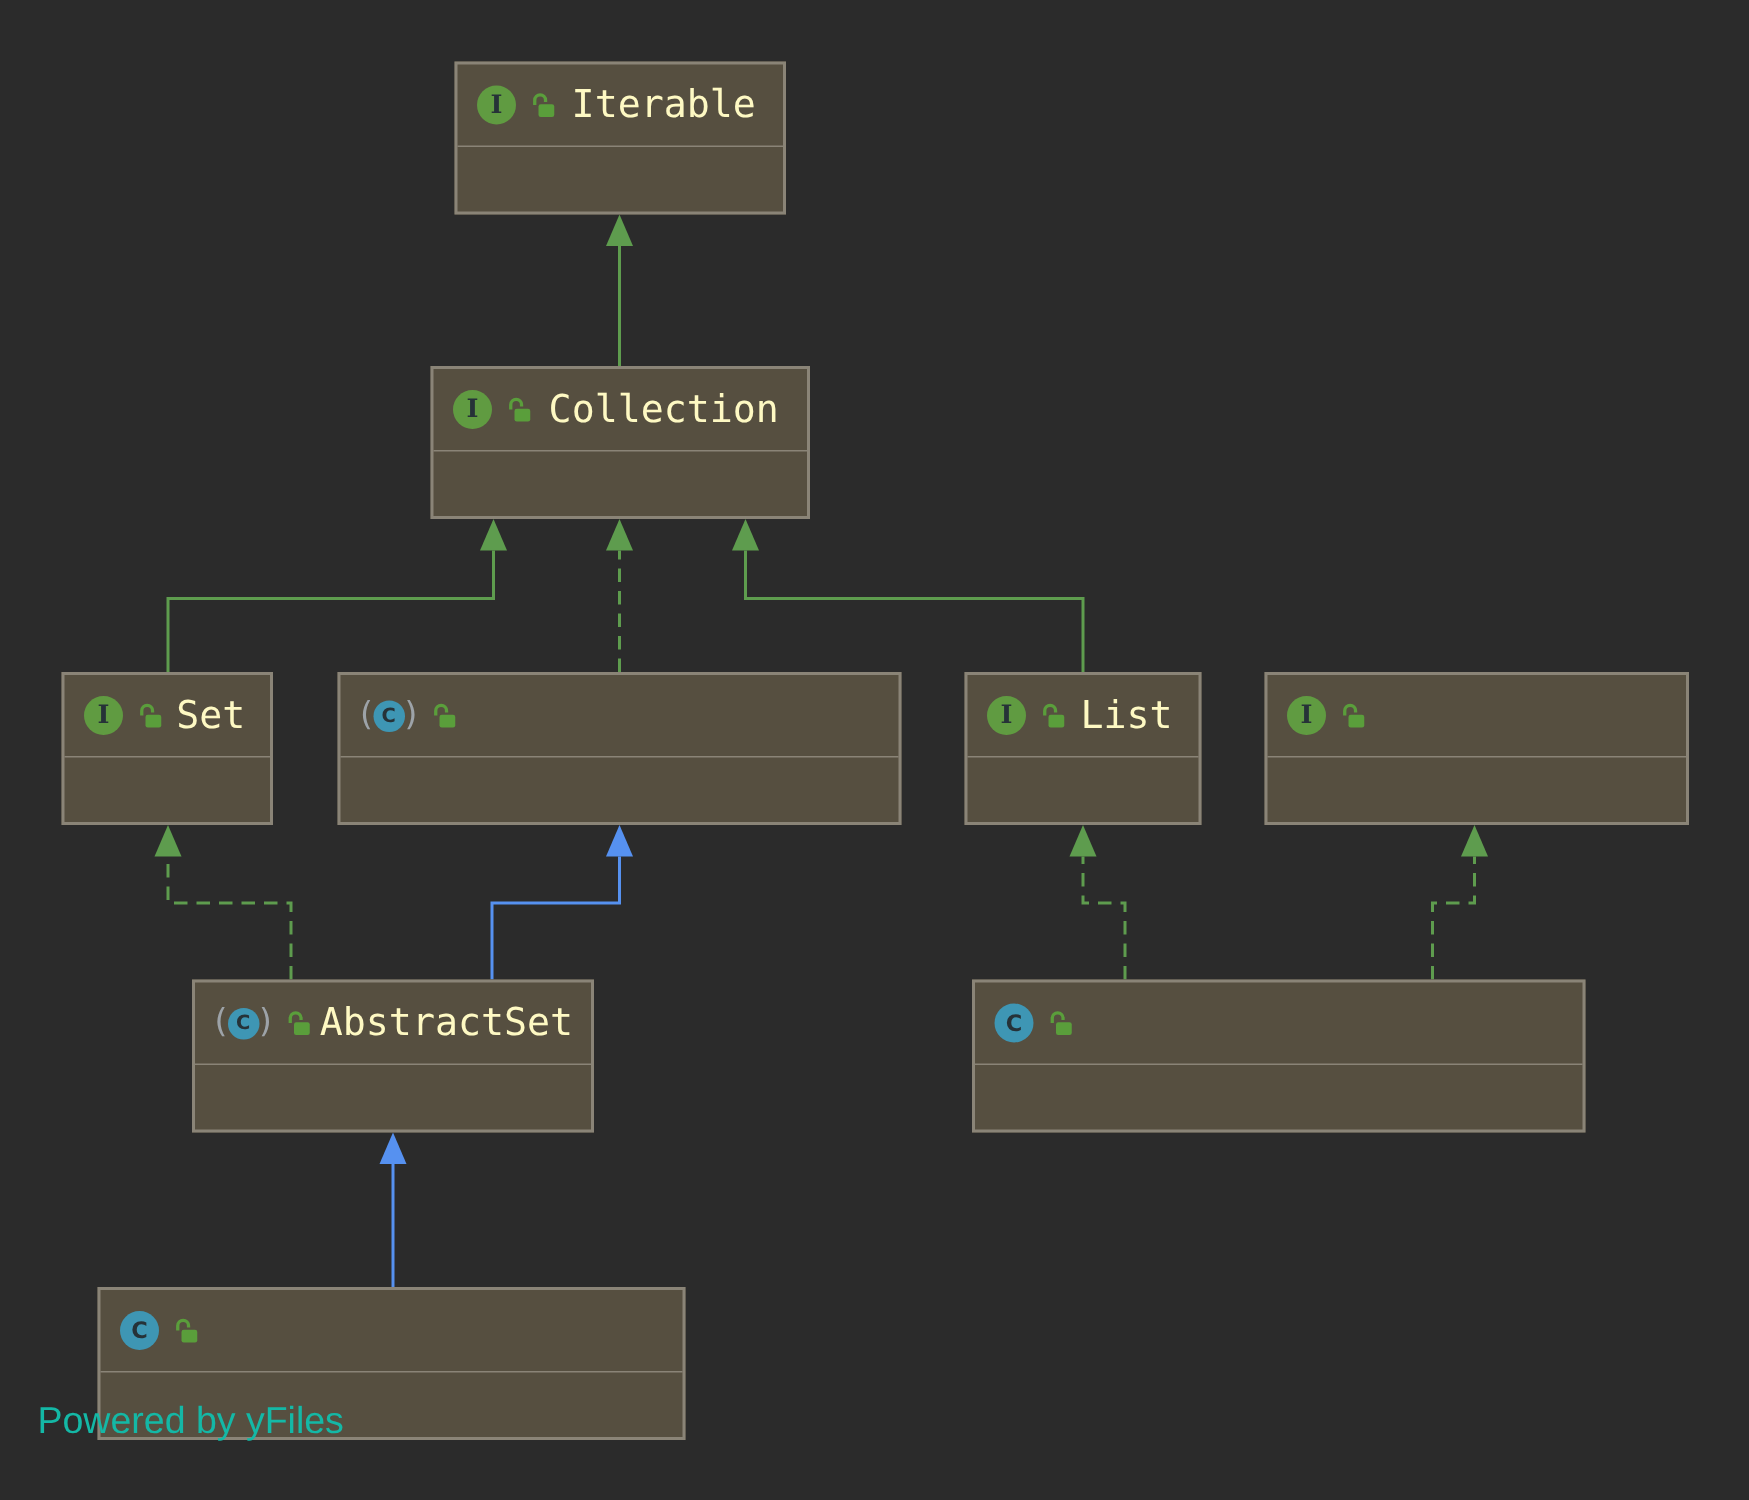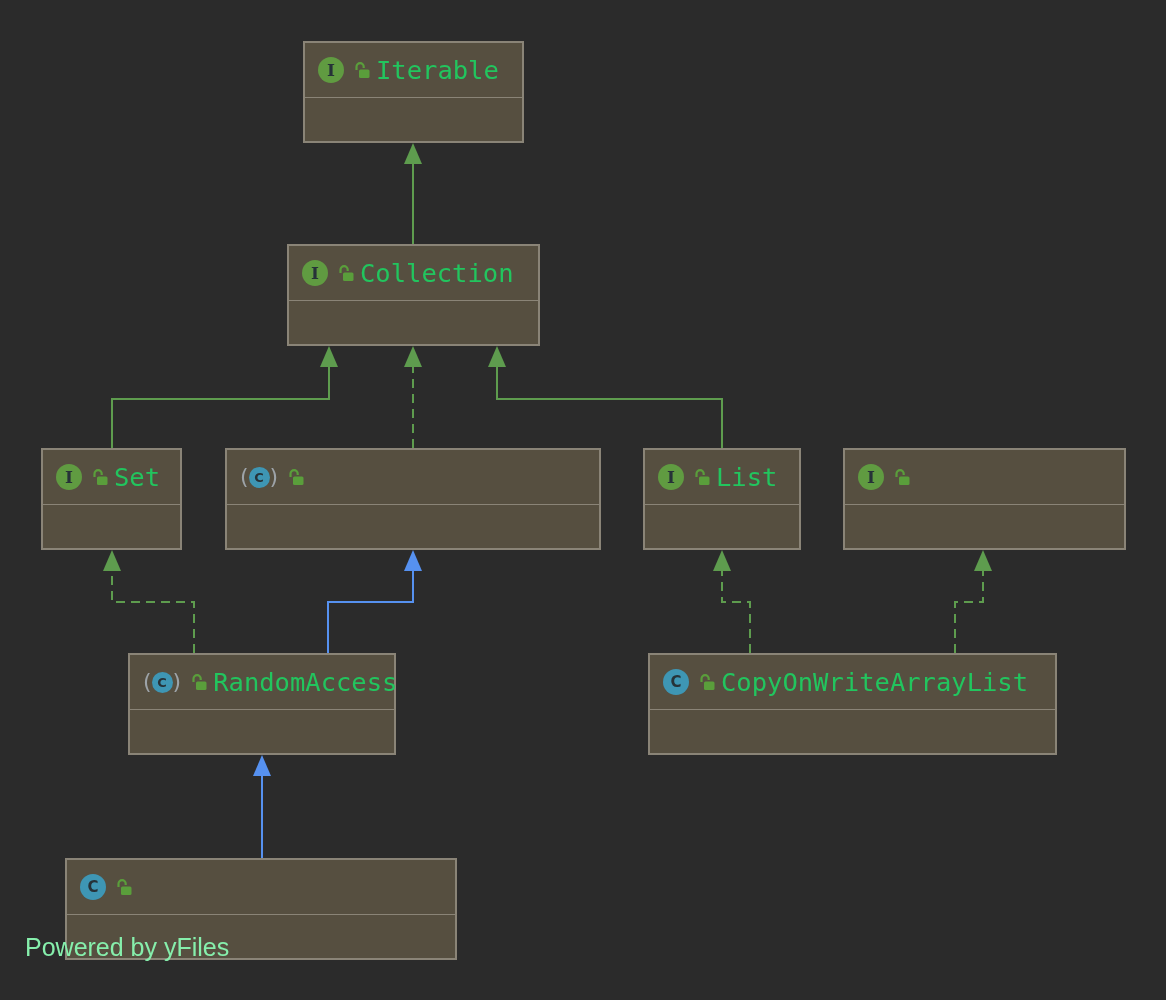--- a/index.html
+++ b/index.html
@@ -38,38 +38,39 @@
   .abstract-badge{
     display:flex;align-items:center;flex:none;
     color:#9da3a8;
     font-family:"DejaVu Sans","Liberation Sans",sans-serif;
     font-size:22px;font-weight:normal;
   }
   .abstract-badge .paren{line-height:26px;}
   .lock{margin-left:9px;flex:none;display:flex;align-items:center;}
   .node-title{
     flex:1;
-    color:#22c55e;
+    text-align:center;
+    color:#fef9c3;
     font-size:25.5px;
     white-space:nowrap;
     padding-left:4px;
   }
   
   .n0{left:303px;top:41px;width:221px;}
   .n1{left:287px;top:244px;width:253px;}
   .n2{left:41px;top:448px;width:141px;}
   .n3{left:225px;top:448px;width:376px;}
   .n4{left:643px;top:448px;width:158px;}
   .n5{left:843px;top:448px;width:283px;}
   .n6{left:128px;top:653px;width:268px;}
   .n7{left:648px;top:653px;width:409px;}
   .n8{left:65px;top:858px;width:392px;}
   #footer-text{
     position:absolute;left:25px;top:933px;
-    color:#86efac;
+    color:#14b8a6;
     font-family:"Liberation Sans","DejaVu Sans",sans-serif;
     font-size:25px;
   }
 </style>
 </head>
 <body>
 
 <div id="canvas">
 
   <svg id="edges" viewBox="0 0 1166 1000">
@@ -212,35 +213,34 @@
         <span class="paren">(</span>
         <span class="badge cls small">C</span>
         <span class="paren">)</span>
       </span>
       <span class="lock">
         <svg width="19" height="19" viewBox="0 0 19 19">
             <path d="M3.5 9 V5.8 a3.6 3.6 0 0 1 7.2 0 V7" fill="none" stroke="#5a9e3b" stroke-width="2.2"></path>
             <rect x="6" y="8.5" width="10.5" height="8.5" rx="1.5" fill="#5a9e3b"></rect>
           </svg>
       </span>
-      <span class="node-title">RandomAccess</span>
+      <span class="node-title">AbstractSet</span>
     </div>
     <div class="node-body"></div>
   </div>
 
   <div class="node n7">
     <div class="node-header">
       <span class="badge cls">C</span>
       <span class="lock">
         <svg width="19" height="19" viewBox="0 0 19 19">
             <path d="M3.5 9 V5.8 a3.6 3.6 0 0 1 7.2 0 V7" fill="none" stroke="#5a9e3b" stroke-width="2.2"></path>
             <rect x="6" y="8.5" width="10.5" height="8.5" rx="1.5" fill="#5a9e3b"></rect>
           </svg>
       </span>
-      <span class="node-title">CopyOnWriteArrayList</span>
     </div>
     <div class="node-body"></div>
   </div>
 
   <div class="node n8">
     <div class="node-header">
       <span class="badge cls">C</span>
       <span class="lock">
         <svg width="19" height="19" viewBox="0 0 19 19">
             <path d="M3.5 9 V5.8 a3.6 3.6 0 0 1 7.2 0 V7" fill="none" stroke="#5a9e3b" stroke-width="2.2"></path>

